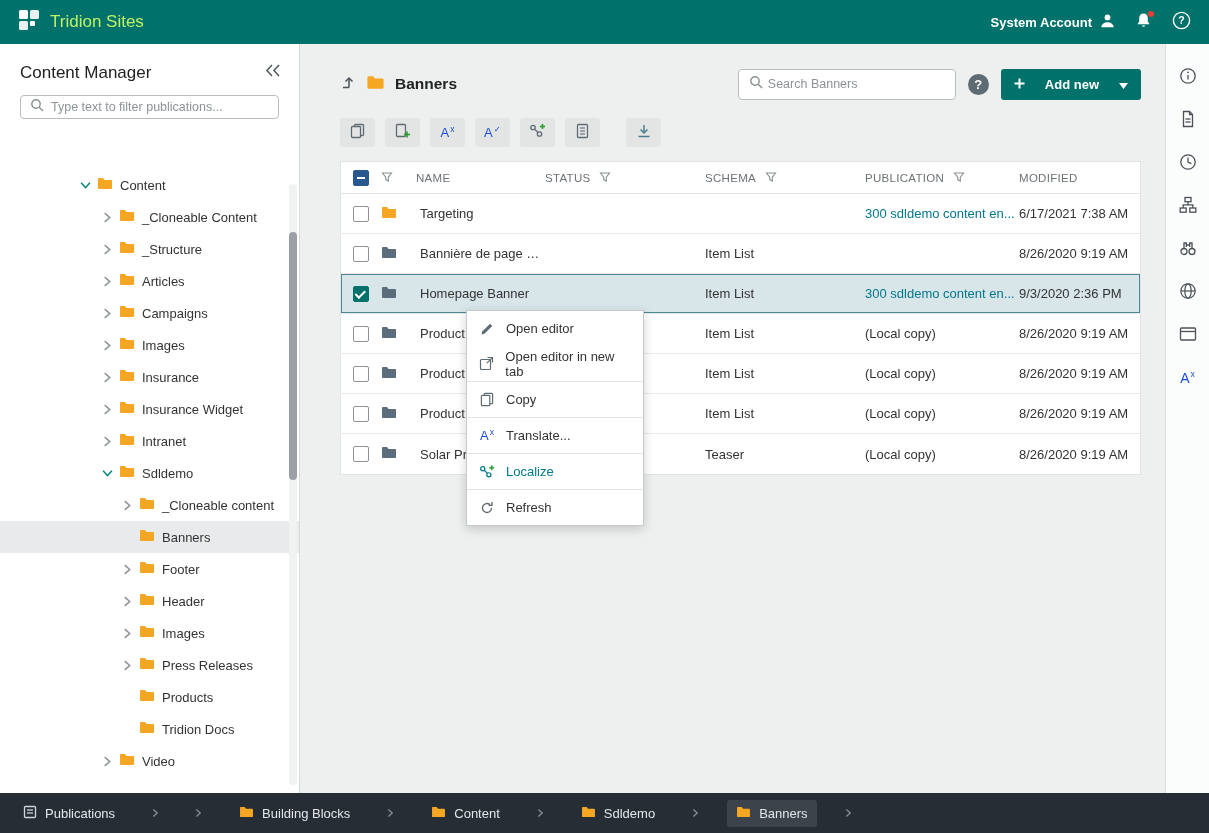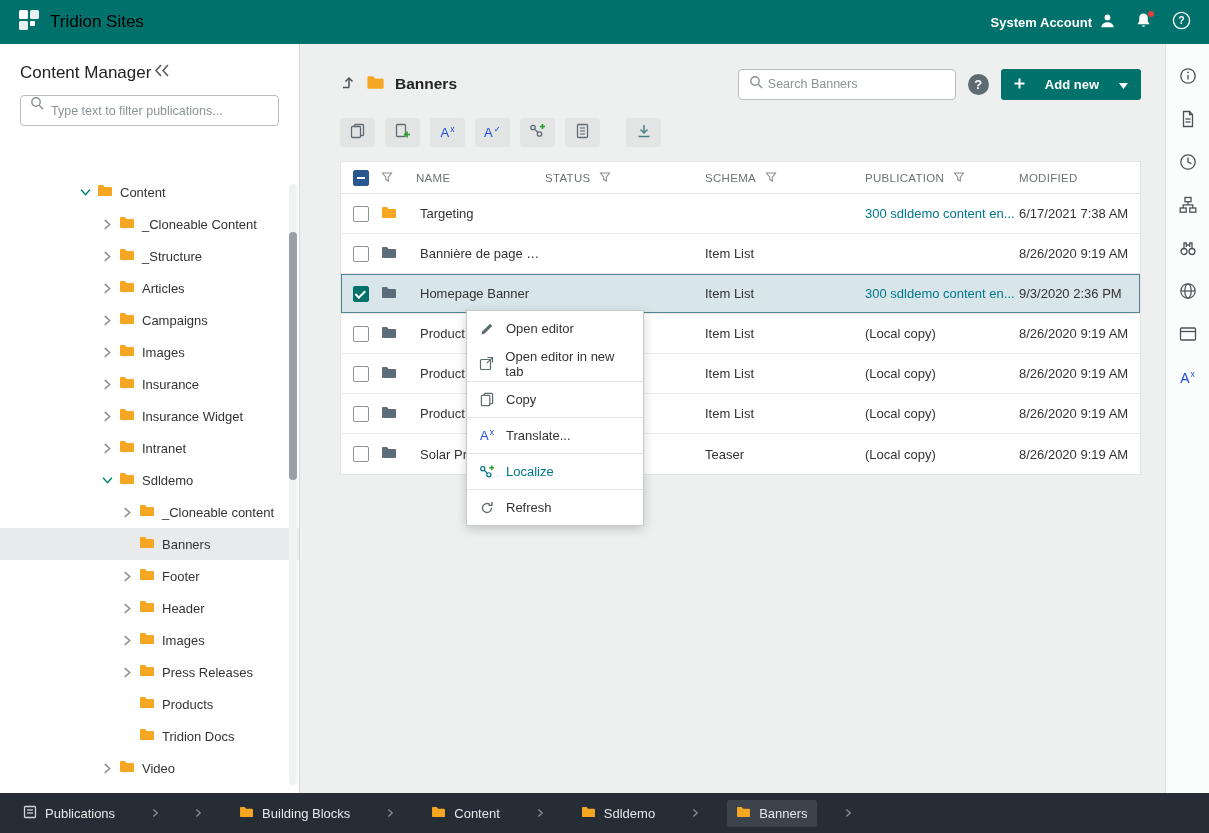--- a/index.html
+++ b/index.html
@@ -2,36 +2,36 @@
 <html><head>
 <meta charset="utf-8">
 <style>
 *{box-sizing:border-box;margin:0;padding:0}
 html,body{width:1209px;height:833px;overflow:hidden;font-family:"Liberation Sans",sans-serif;color:#333;background:#fff}
 .app{width:1209px;height:833px;display:flex;flex-direction:column;position:relative}
 
 
 .topbar{flex:0 0 44px;background:#00716B;display:flex;align-items:center;justify-content:space-between;padding:0 18px}
 .brand{display:flex;align-items:center;gap:10px;cursor:pointer}
-.brand-text{color:#000000;font-size:17px}
+.brand-text{color:#bef264;font-size:17px}
 .top-right{display:flex;align-items:center;gap:20px}
 .account{display:flex;align-items:center;gap:8px;color:#fff;font-size:13px;font-weight:bold;cursor:pointer}
 .bellwrap{position:relative;cursor:pointer;display:flex}
 .bell-dot{position:absolute;top:-1px;right:-2px;width:6px;height:6px;border-radius:50%;background:#e5413a}
 
 
 .body{flex:1;display:flex;min-height:0;background:#eef0f0}
 
 
 .sidebar{width:300px;background:#fff;border-right:1px solid #d8dadb;display:flex;flex-direction:column;position:relative}
-.sb-head{display:flex;align-items:center;padding:17px 16px 11px 20px}
+.sb-head{display:flex;align-items:center;justify-content:space-between;padding:17px 16px 11px 20px}
 .sb-title{font-size:17px;font-weight:400;color:#222}
 .collapse-btn{cursor:pointer;display:flex;padding:2px}
 .filter-wrap{padding:0 20px 10px}
-.filterbox{display:flex;gap:7px;border:1px solid #b9bdbf;border-radius:4px;height:31px;padding:0 9px;background:#fff}
+.filterbox{display:flex;align-items:center;gap:7px;border:1px solid #b9bdbf;border-radius:4px;height:24px;padding:0 9px;background:#fff}
 .filterbox input{border:0;outline:0;flex:1;font-size:12.5px;color:#333;background:transparent}
 .filterbox input::placeholder{color:#8d9397}
 .tree{flex:1;overflow:hidden;padding-top:40px;position:relative}
 .titem{height:32px;display:flex;align-items:center;gap:7px;font-size:13px;color:#333;cursor:pointer;padding-right:20px}
 .titem.sel{background:#e9eaeb}
 .lv0{padding-left:80px}.lv1{padding-left:102px}.lv2{padding-left:122px}
 .chv{width:10px;flex:0 0 10px;display:flex;align-items:center;justify-content:center}
 .chv.exp svg{transform:rotate(90deg)}
 .chv.exp svg polyline{stroke:#00857C}
 .sb-scroll{position:absolute;right:2px;top:140px;bottom:8px;width:8px;background:#f1f2f2;border-radius:4px}

